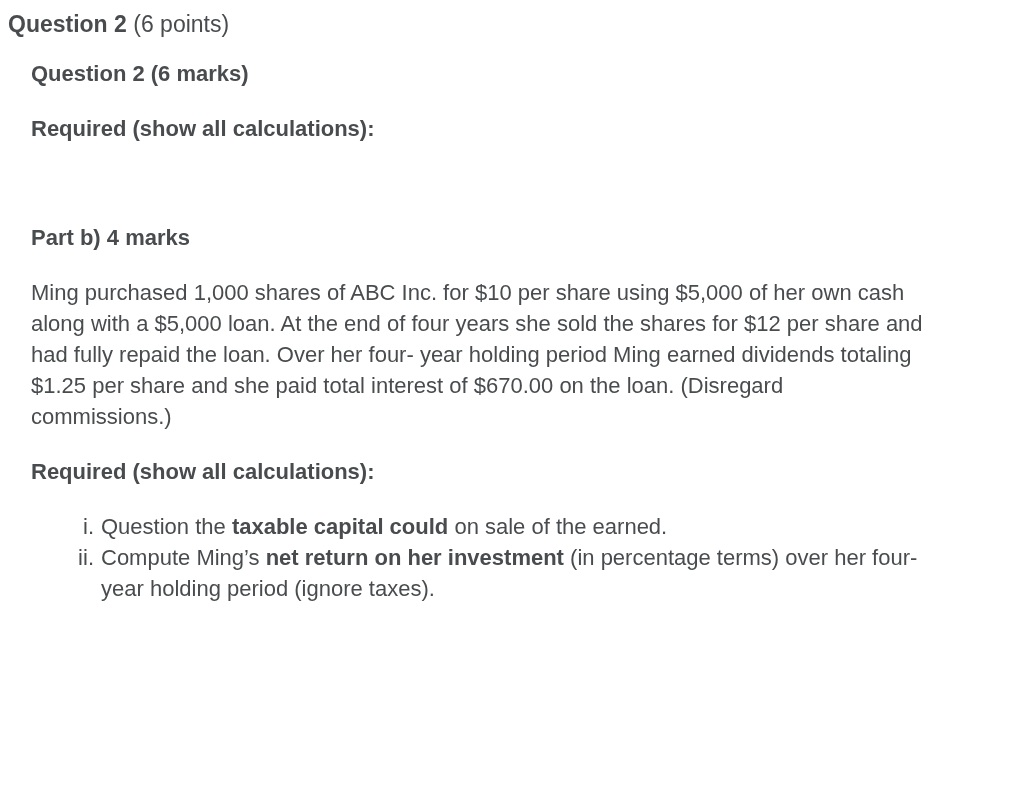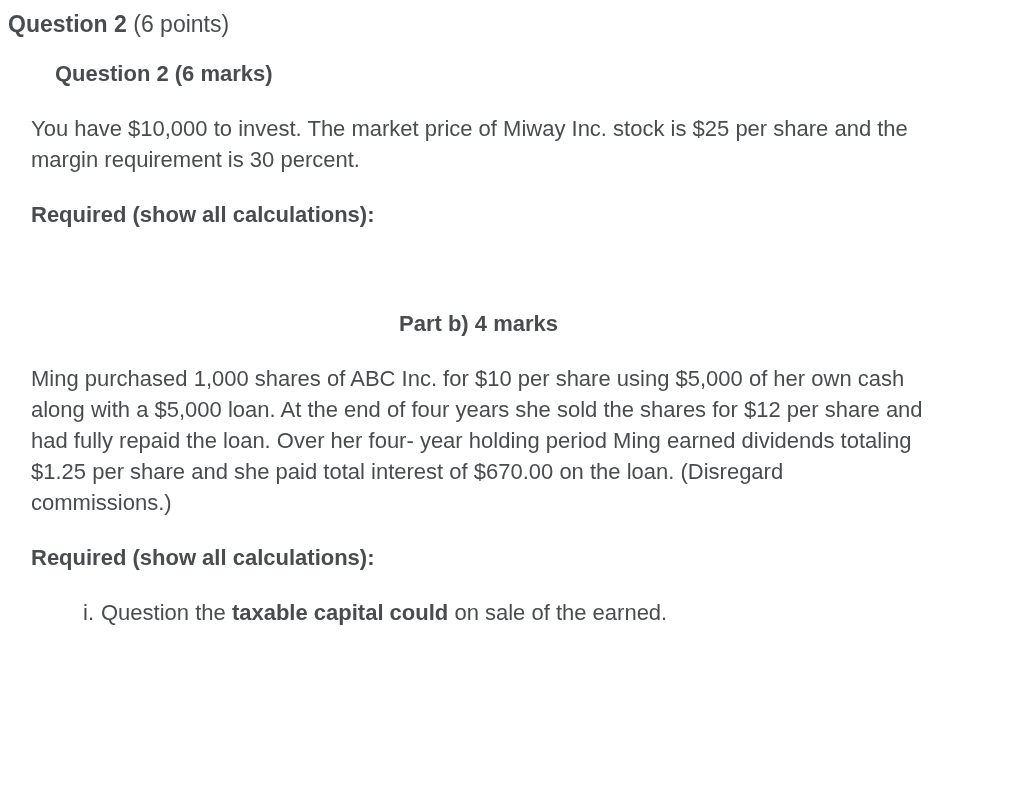--- a/index.html
+++ b/index.html
@@ -30,25 +30,23 @@
     margin-left: 23px;
     max-width: 920px;
     font-size: 22px;
     line-height: 31px;
   }
   .content p {
     margin: 24px 0;
   }
   .content > p:first-child {
     margin-top: 19px;
-    margin-left: 24px;
   }
   .part-b-heading {
     margin-top: 78px !important;
-    text-align: center;
   }
   ol.qlist {
     list-style: none;
     margin: 24px 0 0 0;
     padding: 0 0 0 70px;
   }
   ol.qlist li {
     position: relative;
   }
   ol.qlist .marker {
@@ -64,29 +62,29 @@
 
 <div class="page">
 
   <h1 class="top-heading"><span class="b">Question 2</span><span> (6 points)</span></h1>
 
   <div class="content">
 
     <p class="b">Question 2 (6 marks)</p>
 
 
-    <p>You have $10,000 to invest. The market price of Miway Inc. stock is $25 per share and the margin requirement is 30 percent.</p>
 
     <p class="b">Required (show all calculations):</p>
 
 
     <p class="b part-b-heading">Part b) 4 marks</p>
 
     <p>Ming purchased 1,000 shares of ABC Inc. for $10 per share using $5,000 of her own cash along with a $5,000 loan. At the end of four years she sold the shares for $12 per share and had fully repaid the loan. Over her four- year holding period Ming earned dividends totaling $1.25 per share and she paid total interest of $670.00 on the loan. (Disregard commissions.)</p>
 
     <p class="b">Required (show all calculations):</p>
 
     <ol class="qlist">
       <li><span class="marker">i.</span><span>Question the </span><span class="b">taxable capital could</span><span> on sale of the earned.</span></li>
+      <li><span class="marker">ii.</span><span>Compute Ming’s </span><span class="b">net return on her investment</span><span> (in percentage terms) over her four-year holding period (ignore taxes).</span></li>
     </ol>
 
   </div>
 </div>
 
 </body></html>

